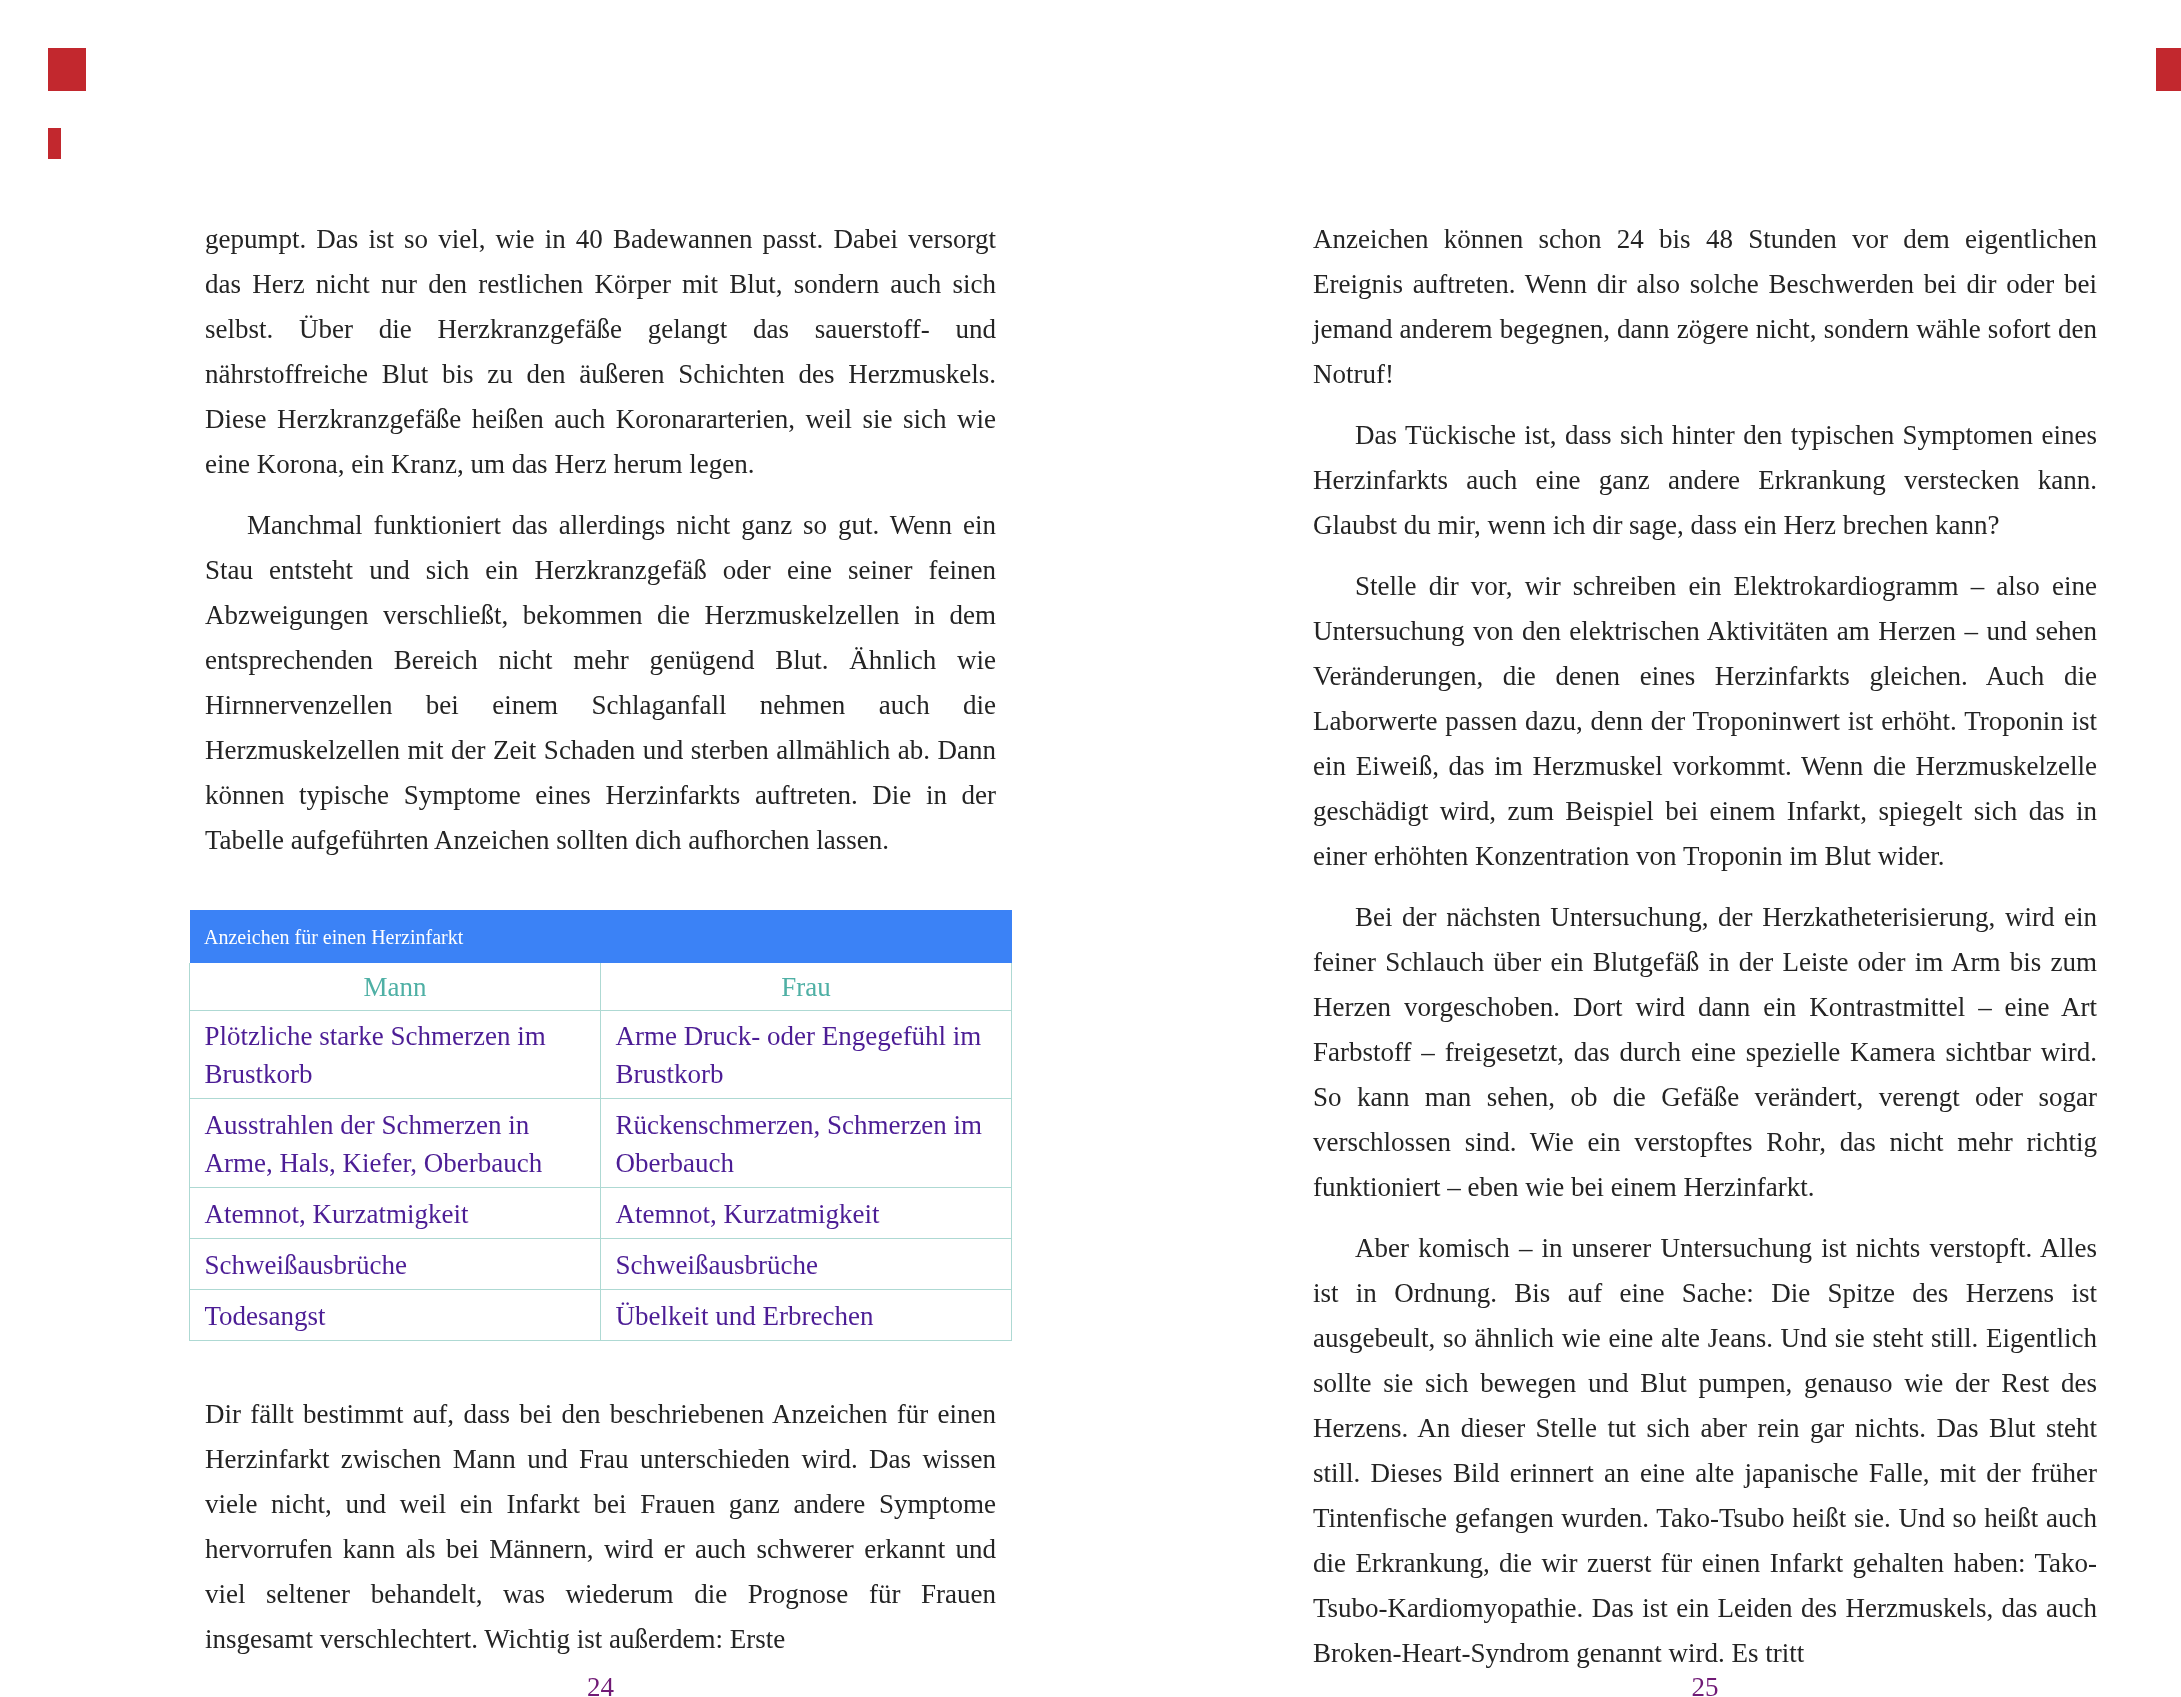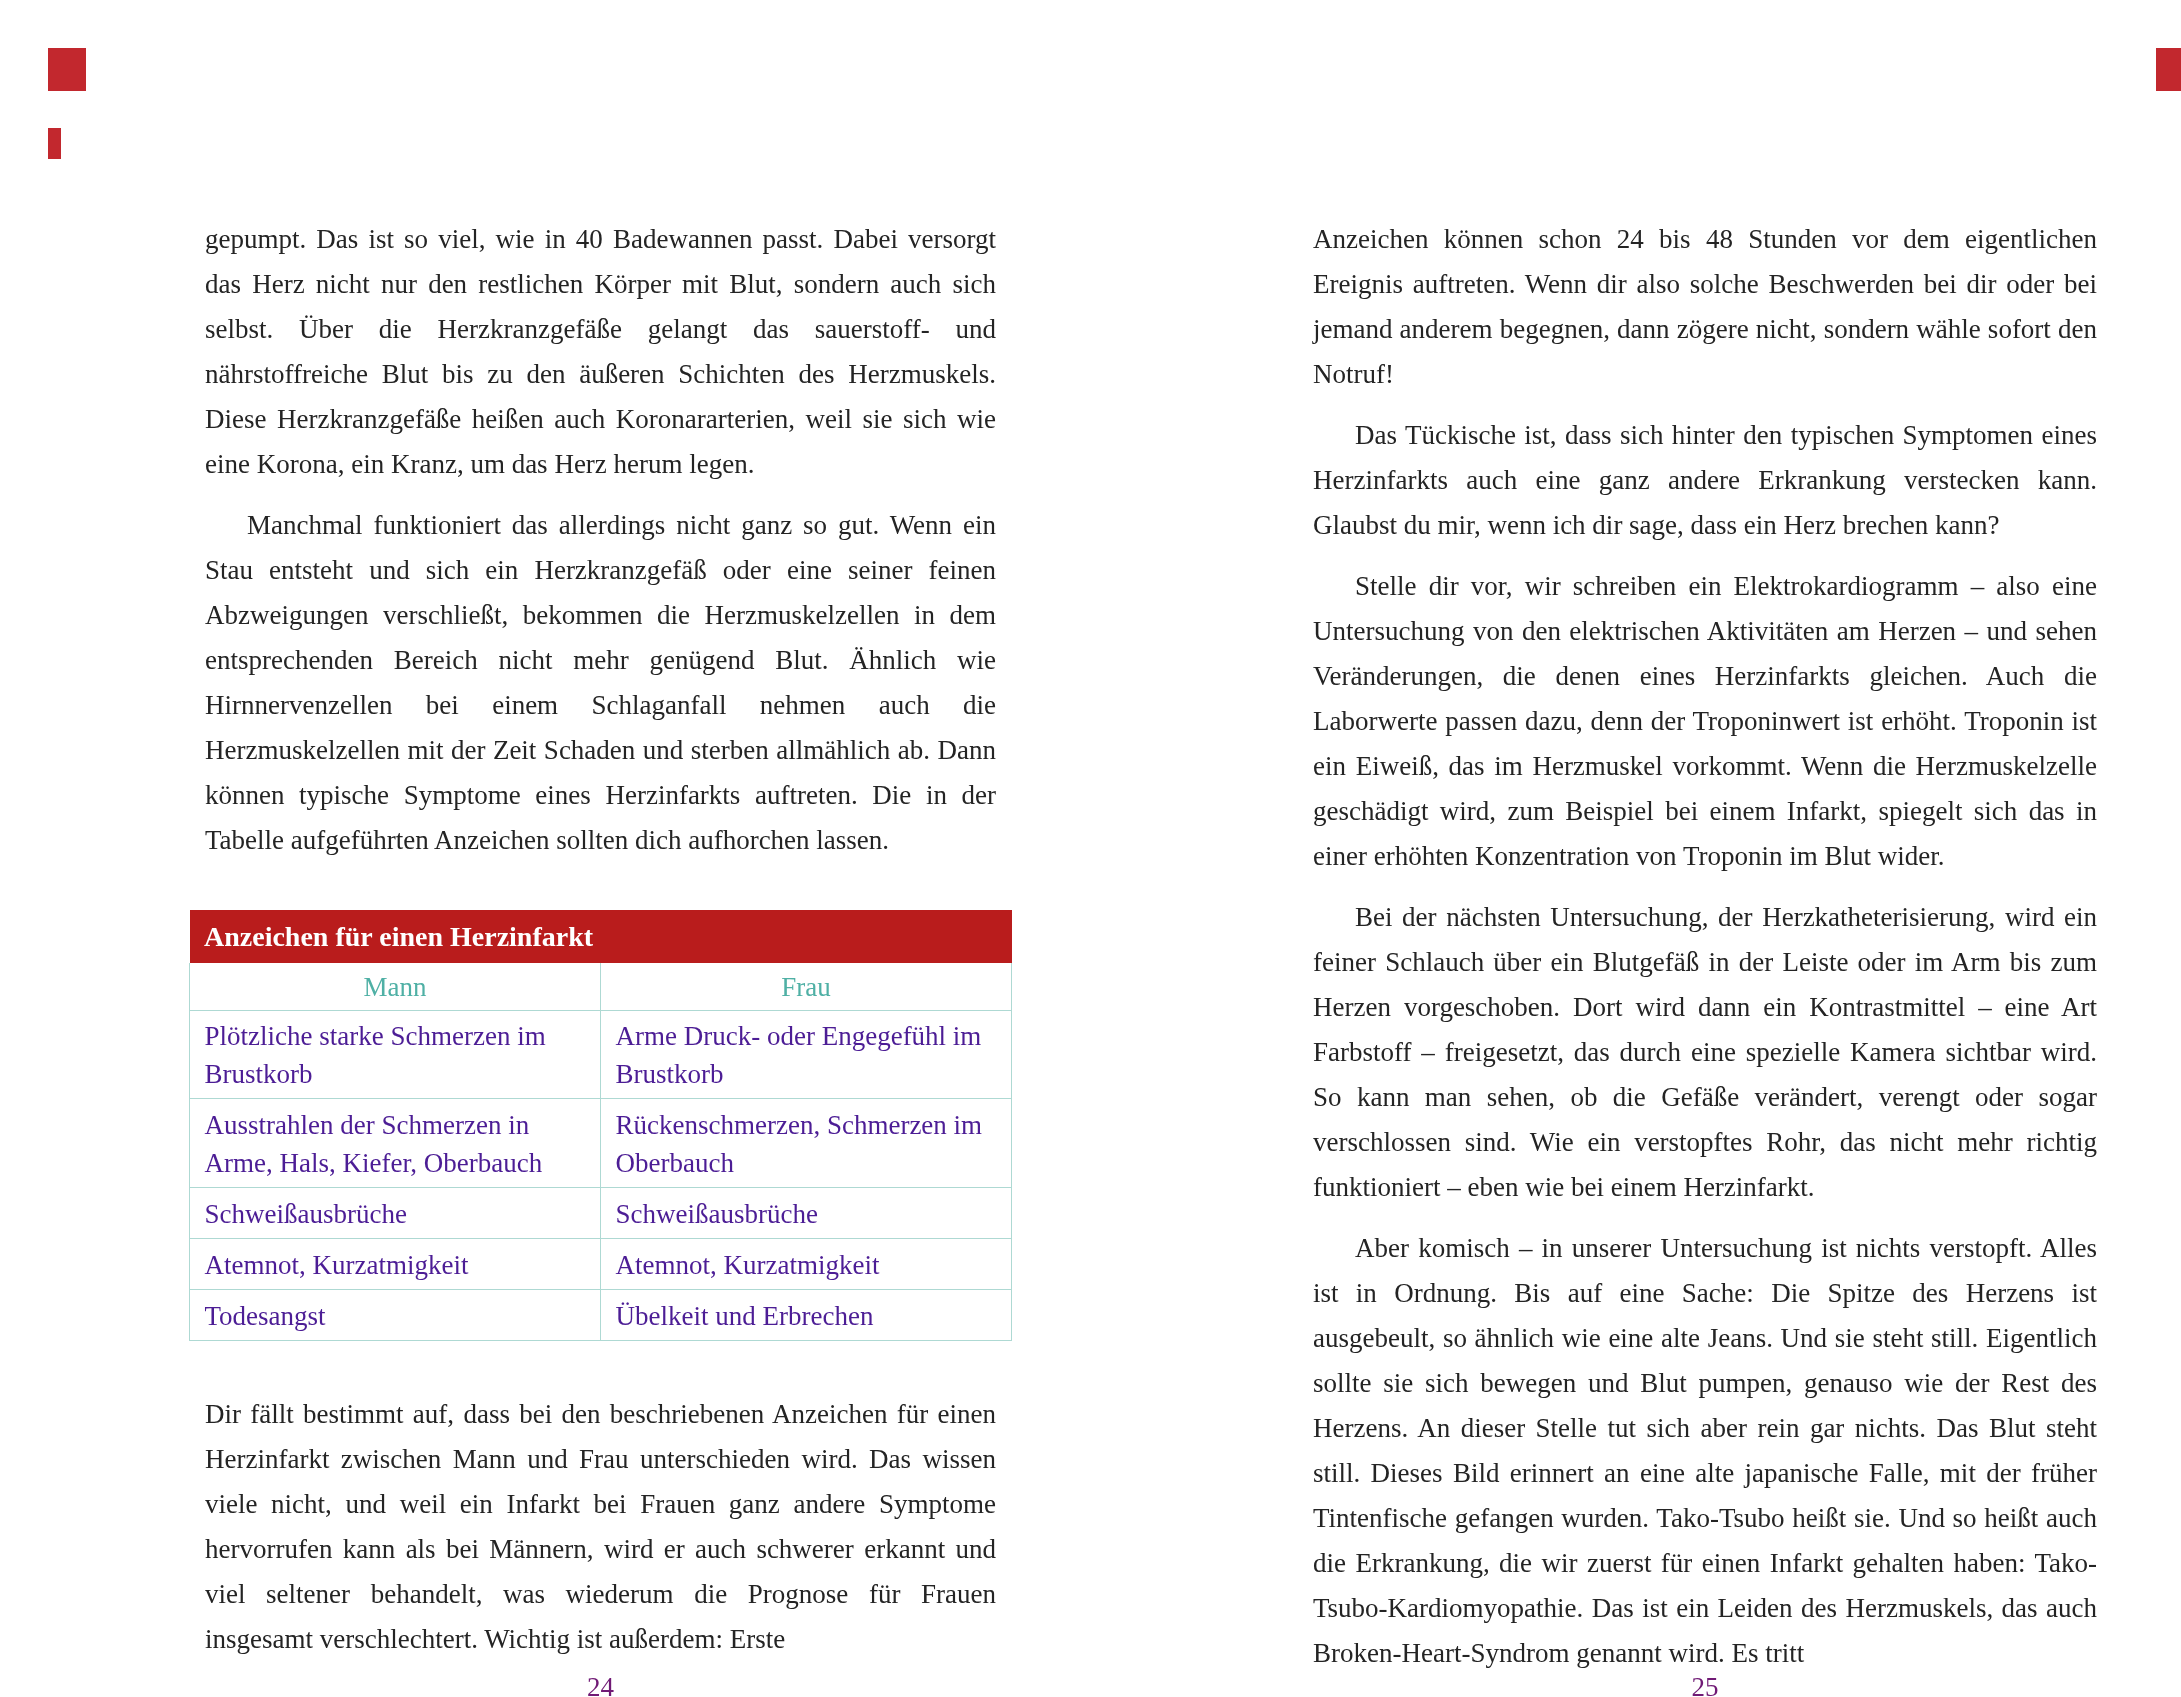--- a/index.html
+++ b/index.html
@@ -33,25 +33,25 @@
   p.indent { text-indent: 42px; }
 
   table.signs {
     width: 100%;
     border-collapse: collapse;
     margin: 47px 0 51px 0;
     font-size: 27px;
     line-height: 38px;
   }
   table.signs .title-row th {
-    background: #b91c1c;
+    background: #3b82f6;
     color: #ffffff;
-    font-weight: bold;
+    font-weight: normal;
     text-align: left;
-    font-size: 28px;
+    font-size: 20px;
     padding: 8.2px 14.5px 7.3px 14.5px;
   }
   table.signs th.col-head {
     color: #4fb0a5;
     font-weight: normal;
     text-align: center;
     width: 50%;
     padding: 4.5px 14.5px 3.6px 14.5px;
     border: 1.8px solid #aed9d3;
     border-top: none;
@@ -98,26 +98,26 @@
     <tbody>
       <tr>
         <td>Plötzliche starke Schmerzen im Brustkorb</td>
         <td>Arme Druck- oder Engegefühl im Brustkorb</td>
       </tr>
       <tr>
         <td>Ausstrahlen der Schmerzen in Arme, Hals, Kiefer, Oberbauch</td>
         <td>Rückenschmerzen, Schmerzen im Oberbauch</td>
       </tr>
       <tr>
+        <td>Atemnot, Kurzatmigkeit</td>
+        <td>Atemnot, Kurzatmigkeit</td>
+      </tr>
+      <tr>
         <td>Schweißausbrüche</td>
         <td>Schweißausbrüche</td>
-      </tr>
-      <tr>
-        <td>Atemnot, Kurzatmigkeit</td>
-        <td>Atemnot, Kurzatmigkeit</td>
       </tr>
       <tr>
         <td>Todesangst</td>
         <td>Übelkeit und Erbrechen</td>
       </tr>
     </tbody>
   </table>
 
   <p class="para">Dir fällt bestimmt auf, dass bei den beschriebenen Anzeichen für einen Herzinfarkt zwischen Mann und Frau unterschieden wird. Das wissen viele nicht, und weil ein Infarkt bei Frauen ganz andere Symptome hervorrufen kann als bei Männern, wird er auch schwerer erkannt und viel seltener behandelt, was wiederum die Prognose für Frauen insgesamt verschlechtert. Wichtig ist außerdem: Erste</p>
 </div>

